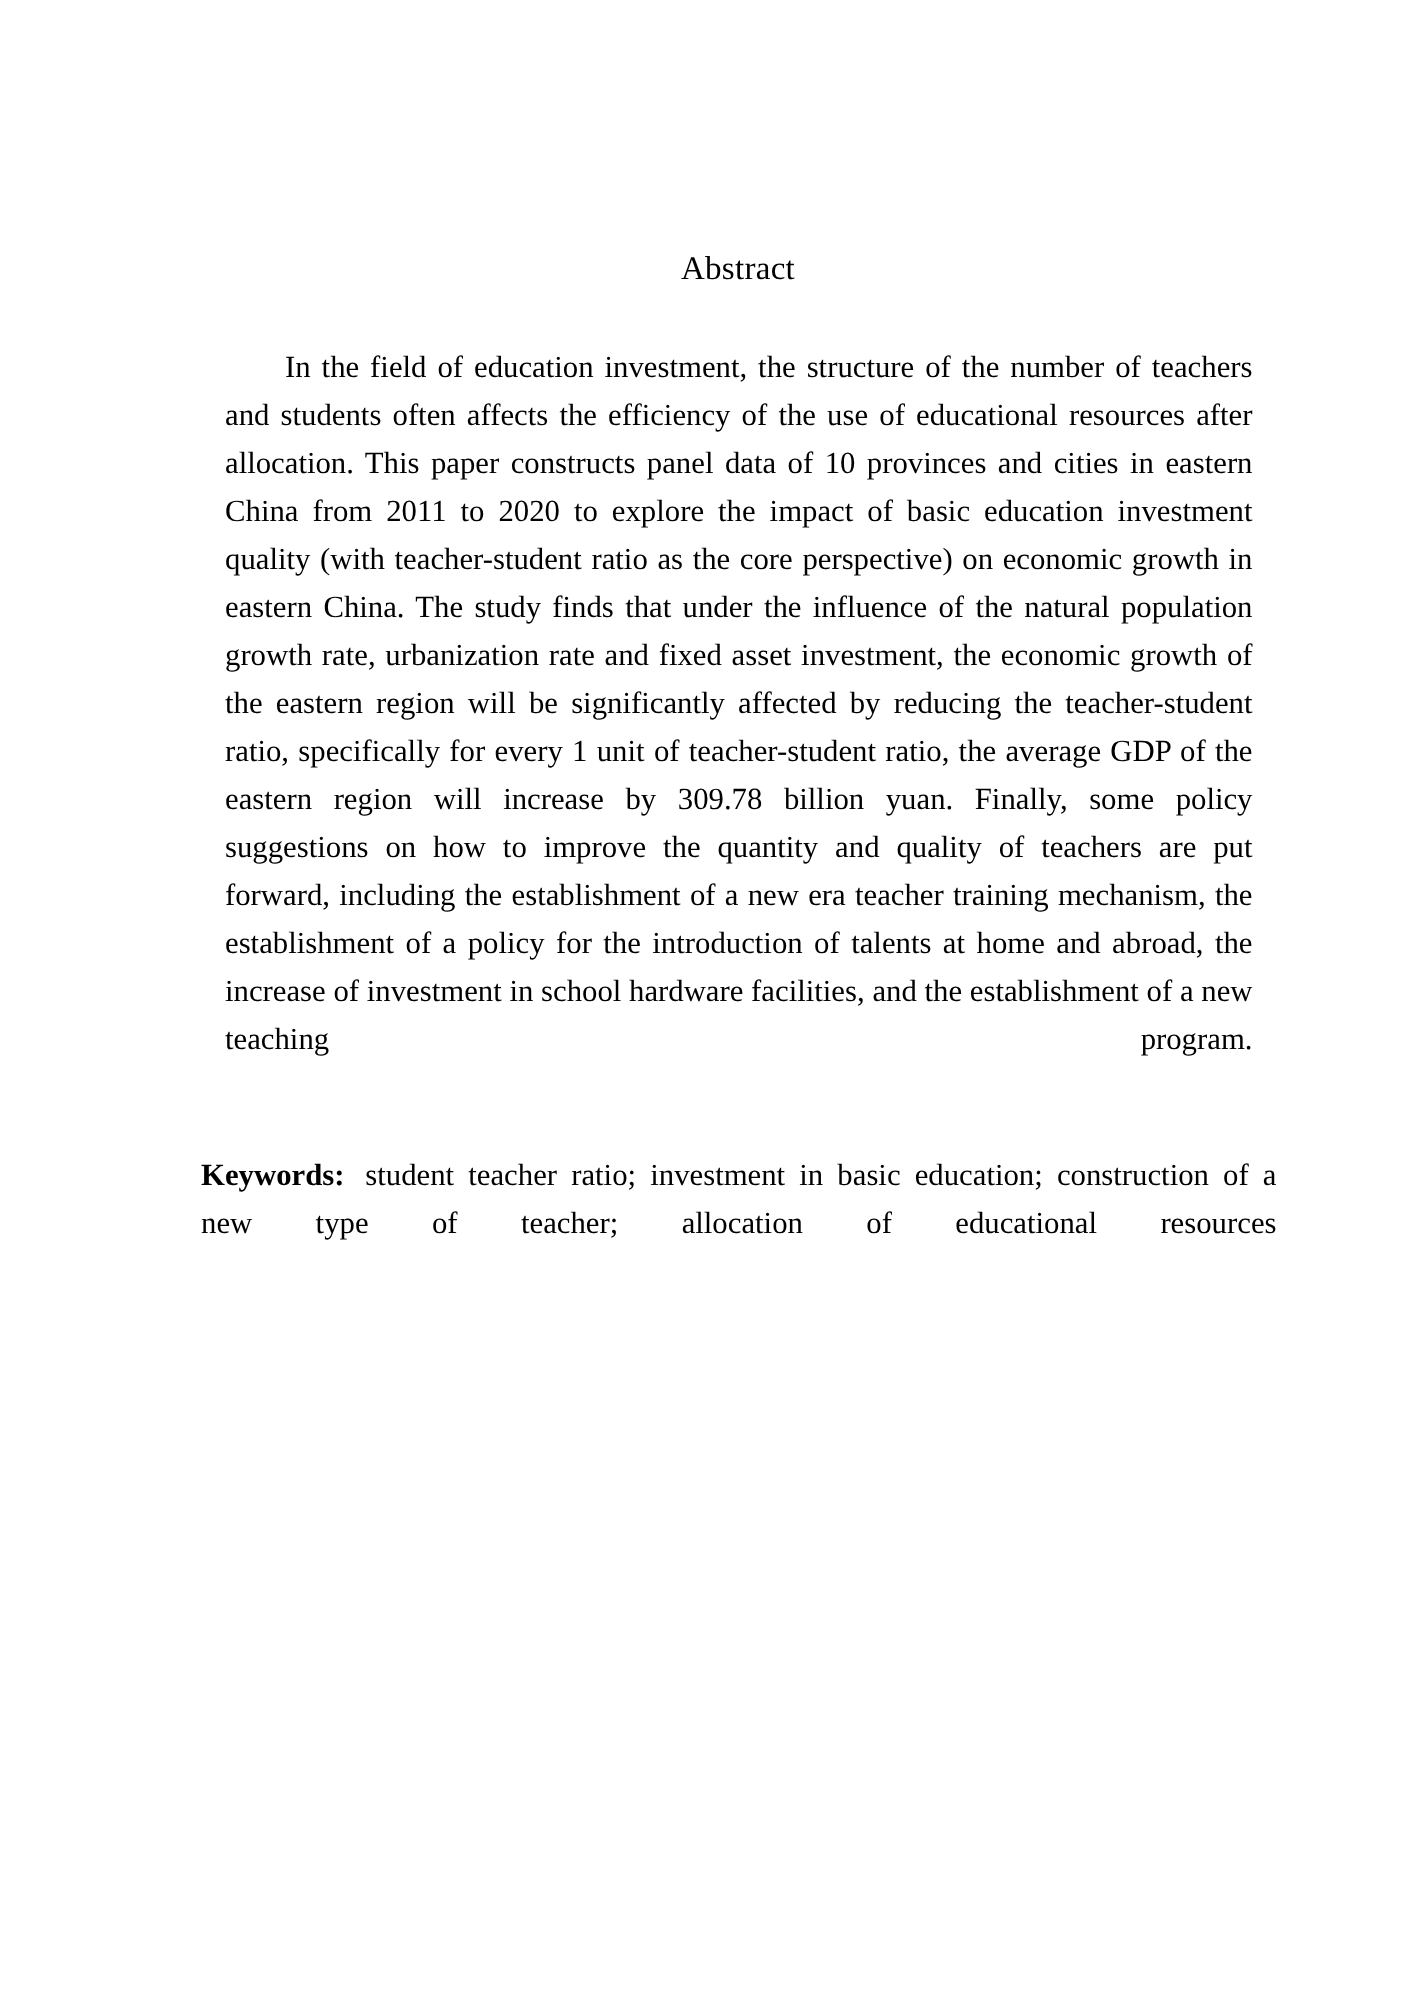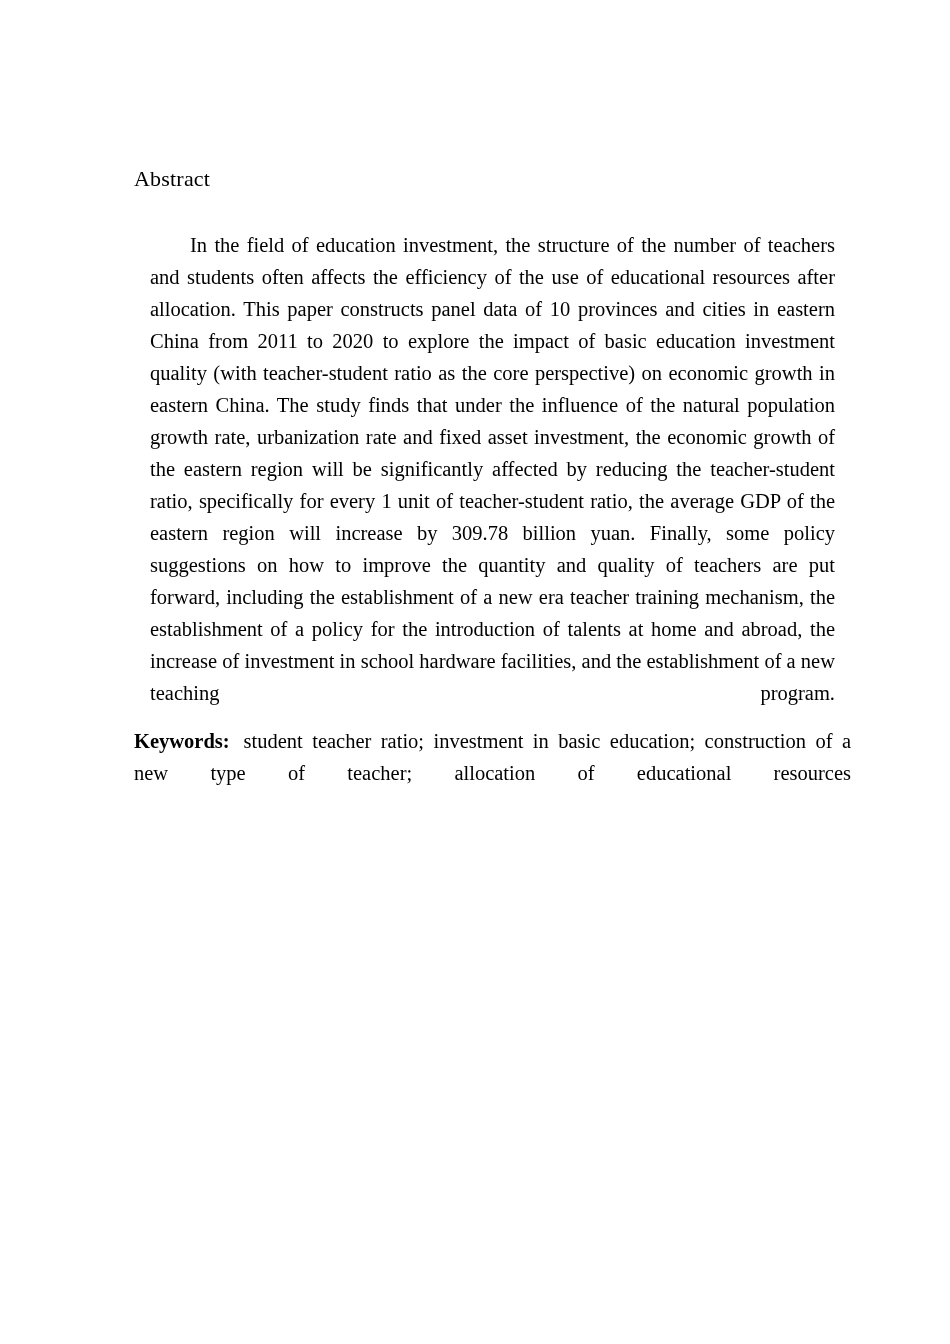--- a/index.html
+++ b/index.html
@@ -23,20 +23,21 @@
     height: 1344px;
     box-sizing: border-box;
   }
 
   
   .abstract-heading {
     position: absolute;
     top: 148px;
     left: 134px;
     width: 716px;
+    text-align: center;
     font-size: 22px;
     line-height: 32px;
     font-weight: normal;
     letter-spacing: 0.2px;
   }
 
   
   .abstract-body {
     position: absolute;
     top: 213px;
@@ -55,21 +56,21 @@
   
   .abstract-body p:after {
     content: "";
     display: inline-block;
     width: 100%;
   }
 
   
   .keywords-block {
     position: absolute;
-    top: 725px;
+    top: 768px;
     left: 134px;
     width: 717px;
     font-size: 20.5px;
     line-height: 32px;
     text-align: justify;
     text-justify: inter-word;
   }
   .keywords-block p {
     margin: 0;
     text-align: justify;

